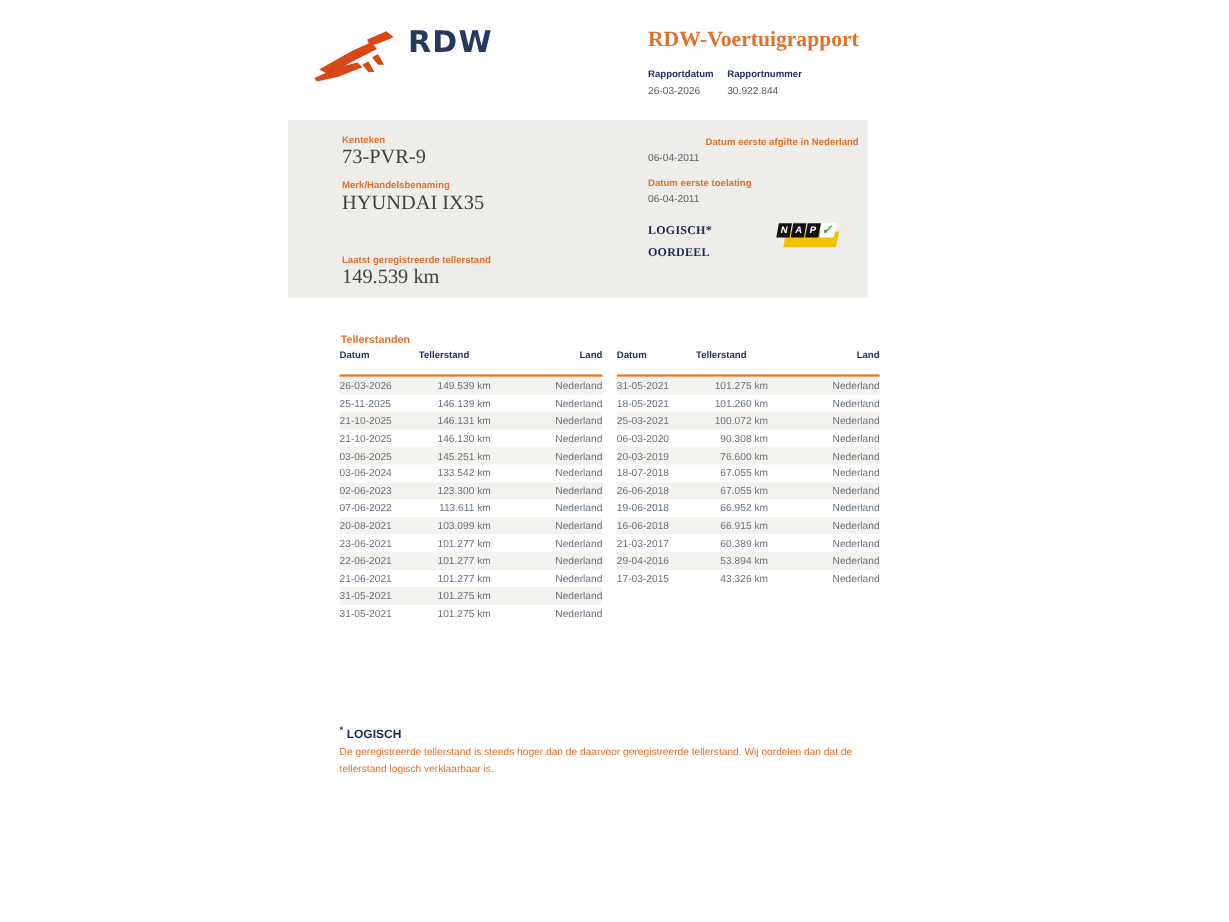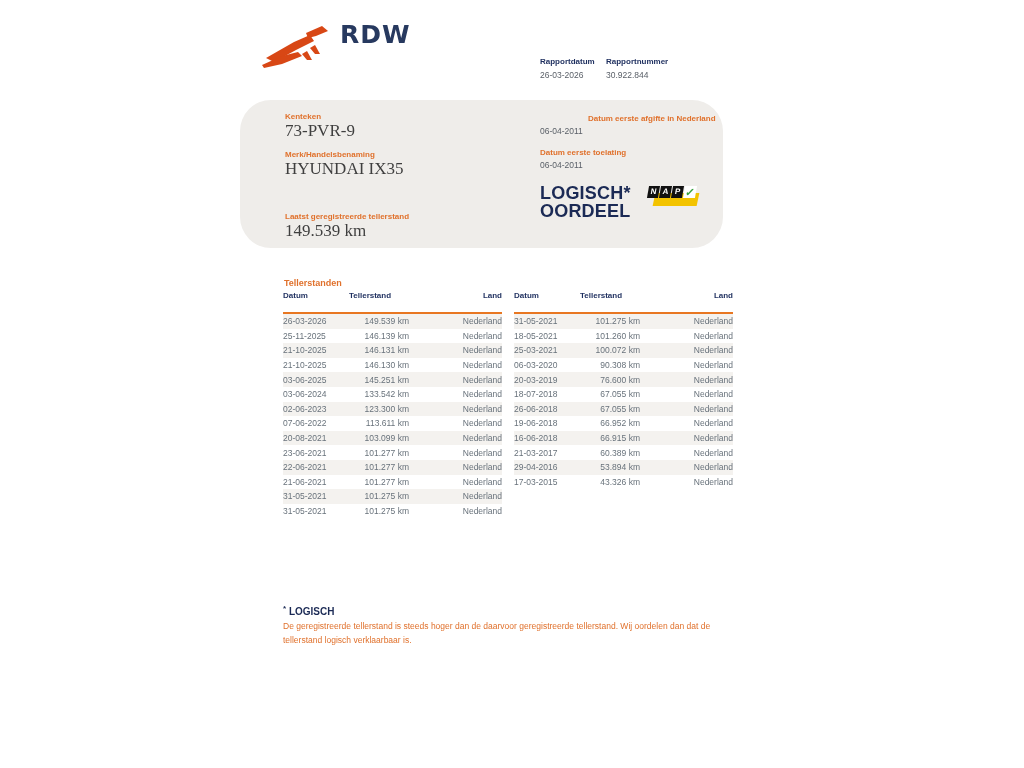--- a/index.html
+++ b/index.html
@@ -13,25 +13,25 @@
   
   .logo-bird { left:260px; top:24px; width:72px; height:46px; }
   .logo-text { left:340px; top:20px; font-size:25px; font-weight:600; color:#27395f; letter-spacing:1px; font-family:"DejaVu Sans", sans-serif; }
   .doc-title { left:540px; top:22px; font-size:18px; font-weight:700; color:#e0712c; font-family:"Liberation Serif", serif; }
   .meta-label { font-size:8px; font-weight:700; color:#1d2e5e; }
   .meta-value { font-size:8.5px; color:#5a6068; margin-top:4px; }
   .meta-date { left:540px; top:57px; }
   .meta-num  { left:606px; top:57px; }
 
   
-  .panel { left:240px; top:100px; width:483px; height:148px; background:#efedea;border-radius:31px; }
+  .panel { left:240px; top:100px; width:483px; height:148px; background:#efedea; }
   .p-label { position:absolute; font-size:8px; font-weight:700; color:#e0712c; }
   .p-value-lg { position:absolute; font-size:17px; color:#3f3f3f; font-family:Liberation Serif, serif; }
   .p-value-sm { position:absolute; font-size:8.5px; color:#5a6068; }
-  .oordeel { position:absolute; left:300px; top:84px; font-size:18px; font-weight:800; color:#1b2a55; line-height:18px; letter-spacing:0.2px; }
+  .oordeel { position:absolute; left:300px; top:84px; font-size:10px; font-weight:800; color:#1b2a55; line-height:18px; letter-spacing:0.2px;font-family:Liberation Serif, serif; }
 
   
   .nap { position:absolute; left:407px; top:84px; width:52px; height:26px; }
   .nap-yellow { position:absolute; left:7px; top:9px; width:44px; height:13px; background:#f3c300; transform:skewX(-12deg); }
   .nap-box { position:absolute; top:2px; width:11px; height:12px; background:#111; color:#fff;
              font-size:8px; font-weight:700; text-align:center; line-height:12px; transform:skewX(-10deg); }
   .nap-check { position:absolute; top:2px; left:37px; width:12px; height:12px; background:#fff; color:#35a13c;
                font-size:11px; font-weight:700; text-align:center; line-height:12px; transform:skewX(-10deg); }
 
   
@@ -66,20 +66,21 @@
 <div class="page">
 
   <svg class="abs logo-bird" viewBox="0 0 72 46">
     <polygon points="46,9 62,2 68,7 56,12 48,14" fill="#d84715"></polygon>
     <polygon points="6,34 34,18 50,11 54,17 36,26 14,38" fill="#d84715"></polygon>
     <polygon points="2,41 22,32 38,28 42,32 22,40 4,44" fill="#d84715"></polygon>
     <polygon points="42,30 47,27 52,36 47,36" fill="#d84715"></polygon>
     <polygon points="50,24 55,21 60,30 55,30" fill="#d84715"></polygon>
   </svg>
   <div class="abs logo-text">RDW</div>
+  <div class="abs doc-title">RDW-Voertuigrapport</div>
 
   <div class="abs meta-date">
     <div class="meta-label">Rapportdatum</div>
     <div class="meta-value">26-03-2026</div>
   </div>
   <div class="abs meta-num">
     <div class="meta-label">Rapportnummer</div>
     <div class="meta-value">30.922.844</div>
   </div>
 

